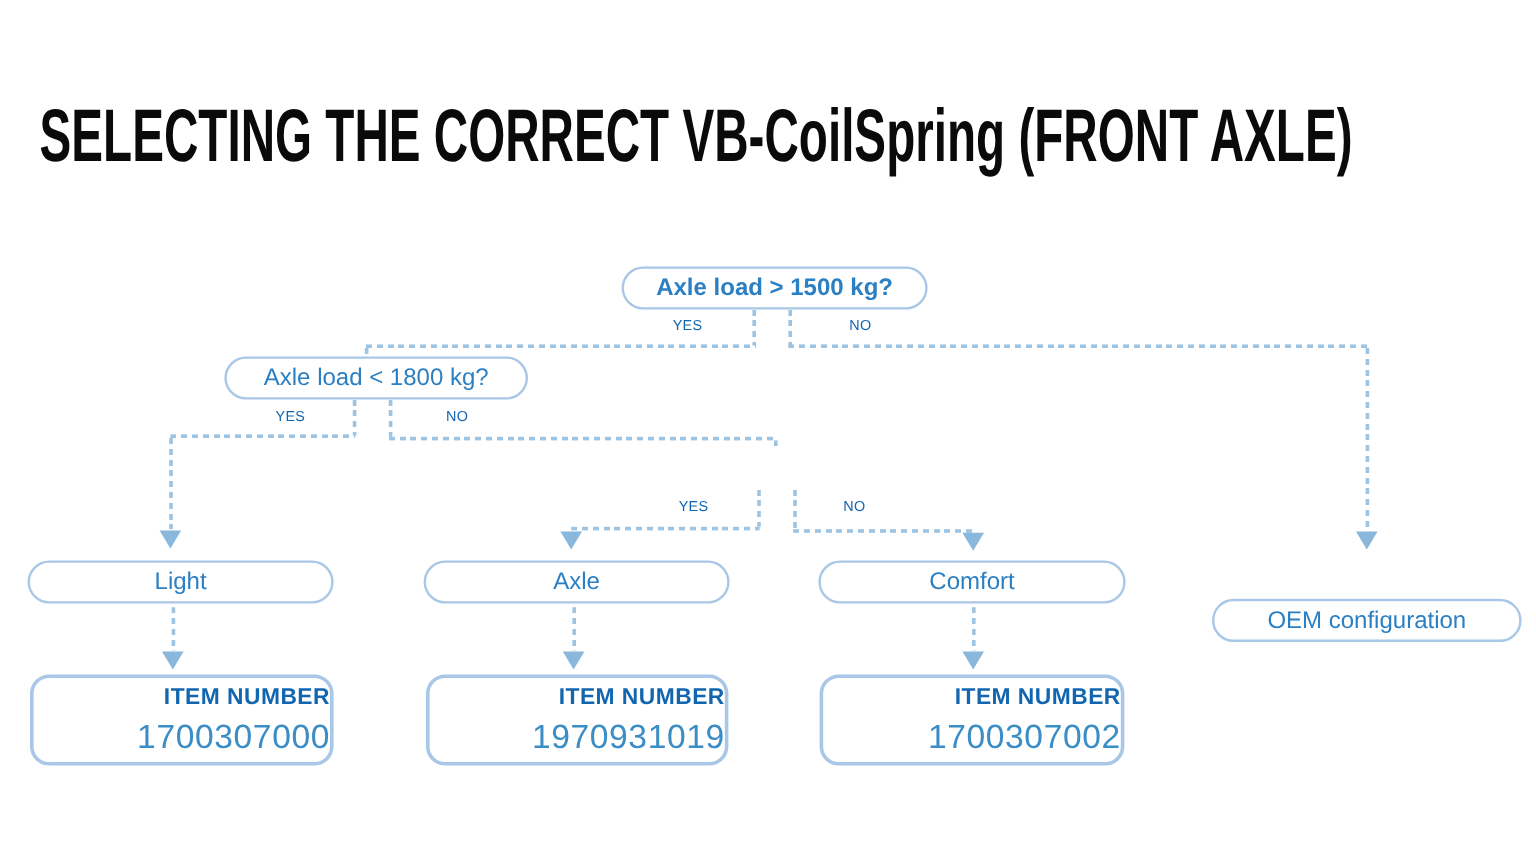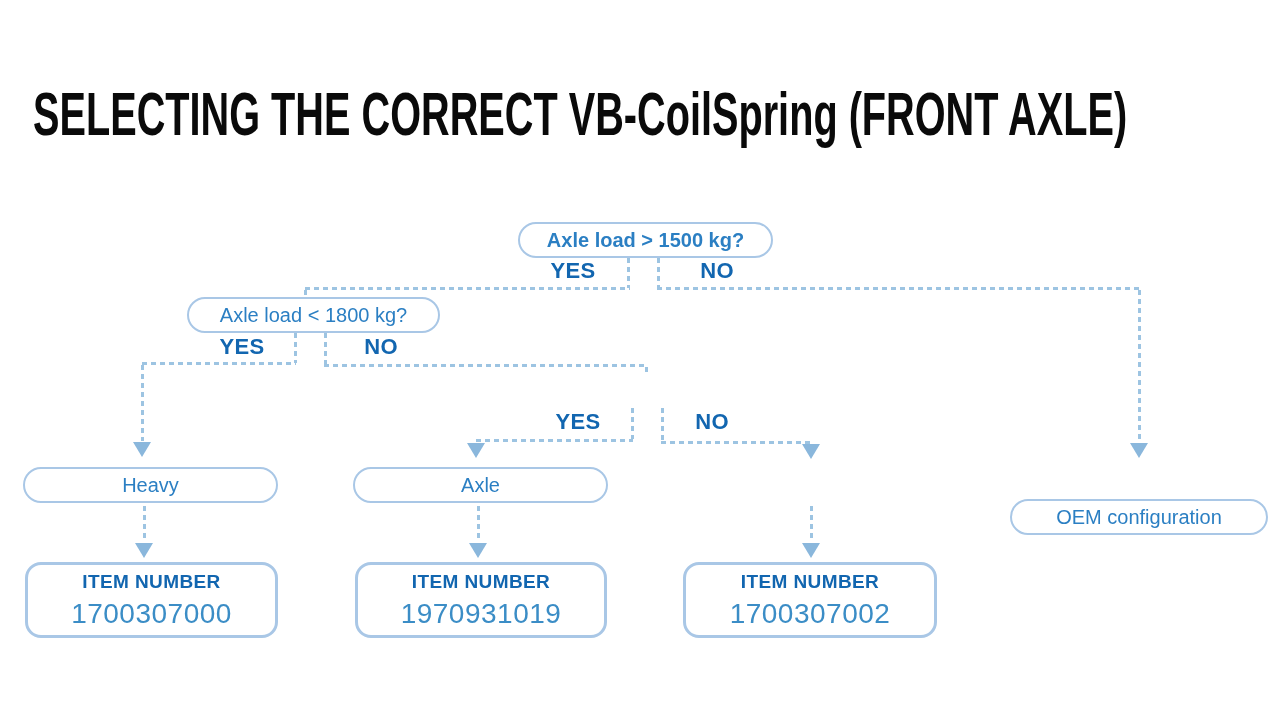--- a/index.html
+++ b/index.html
@@ -26,35 +26,35 @@
 
   .pill{
     position:absolute;height:36px;
     border:2px solid var(--node-border);
     border-radius:19px;
     display:flex;align-items:center;justify-content:center;
     color:var(--node-text);font-size:20px;background:#fff;
   }
   .branch{
     position:absolute;width:64px;height:20px;
-    color:var(--label-text);font-size:22px;font-weight:700;
+    color:var(--label-text);font-size:12px;font-weight:400;
     display:flex;align-items:center;justify-content:center;
     letter-spacing:0.3px;
   }
   .dh{position:absolute;height:3px;
     background:repeating-linear-gradient(to right, var(--dash) 0 5px, transparent 5px 9px);}
   .dv{position:absolute;width:3px;
     background:repeating-linear-gradient(to bottom, var(--dash) 0 5px, transparent 5px 9px);}
   .arr{position:absolute;width:0;height:0;
     border-left:9px solid transparent;border-right:9px solid transparent;
     border-top:15px solid var(--arrow);}
   .itembox{
     position:absolute;top:562px;height:76px;
     border:3px solid var(--node-border);border-radius:16px;background:#fff;
-    display:flex;flex-direction:column;align-items:center;justify-content:center;
+    display:flex;flex-direction:column;align-items:flex-end;justify-content:center;
     gap:5px;
   }
   .itembox .head{color:var(--label-text);font-size:19px;font-weight:700;letter-spacing:0.4px;}
   .itembox .num{color:var(--number-text);font-size:28px;letter-spacing:0.5px;}
 </style>
 </head>
 <body>
 
 <div class="canvas">
 
@@ -91,24 +91,27 @@
   <div class="dv" style="left:645px;top:367px;height:8px;"></div>
 
   <div class="dv" style="left:631px;top:408px;height:31px;"></div>
   <div class="dh" style="left:476px;top:439px;width:157px;"></div>
   <div class="arr" style="left:467px;top:443px;"></div>
   <div class="dv" style="left:661px;top:408px;height:33px;"></div>
   <div class="dh" style="left:661px;top:441px;width:152px;"></div>
   <div class="arr" style="left:802px;top:444px;"></div>
 
   <div class="pill" style="left:23px;top:467px;width:255px;">
-    <span>Heavy</span>
+    <span>Light</span>
   </div>
   <div class="pill" style="left:353px;top:467px;width:255px;">
     <span>Axle</span>
+  </div>
+  <div class="pill" style="left:682px;top:467px;width:256px;">
+    <span>Comfort</span>
   </div>
   <div class="pill" style="left:1010px;top:467px;width:258px;margin-top:32px;">
     <span>OEM configuration</span>
   </div>
 
   <div class="dv" style="left:143px;top:506px;height:36px;"></div>
   <div class="arr" style="left:135px;top:543px;"></div>
   <div class="dv" style="left:477px;top:506px;height:36px;"></div>
   <div class="arr" style="left:469px;top:543px;"></div>
   <div class="dv" style="left:810px;top:506px;height:36px;"></div>

